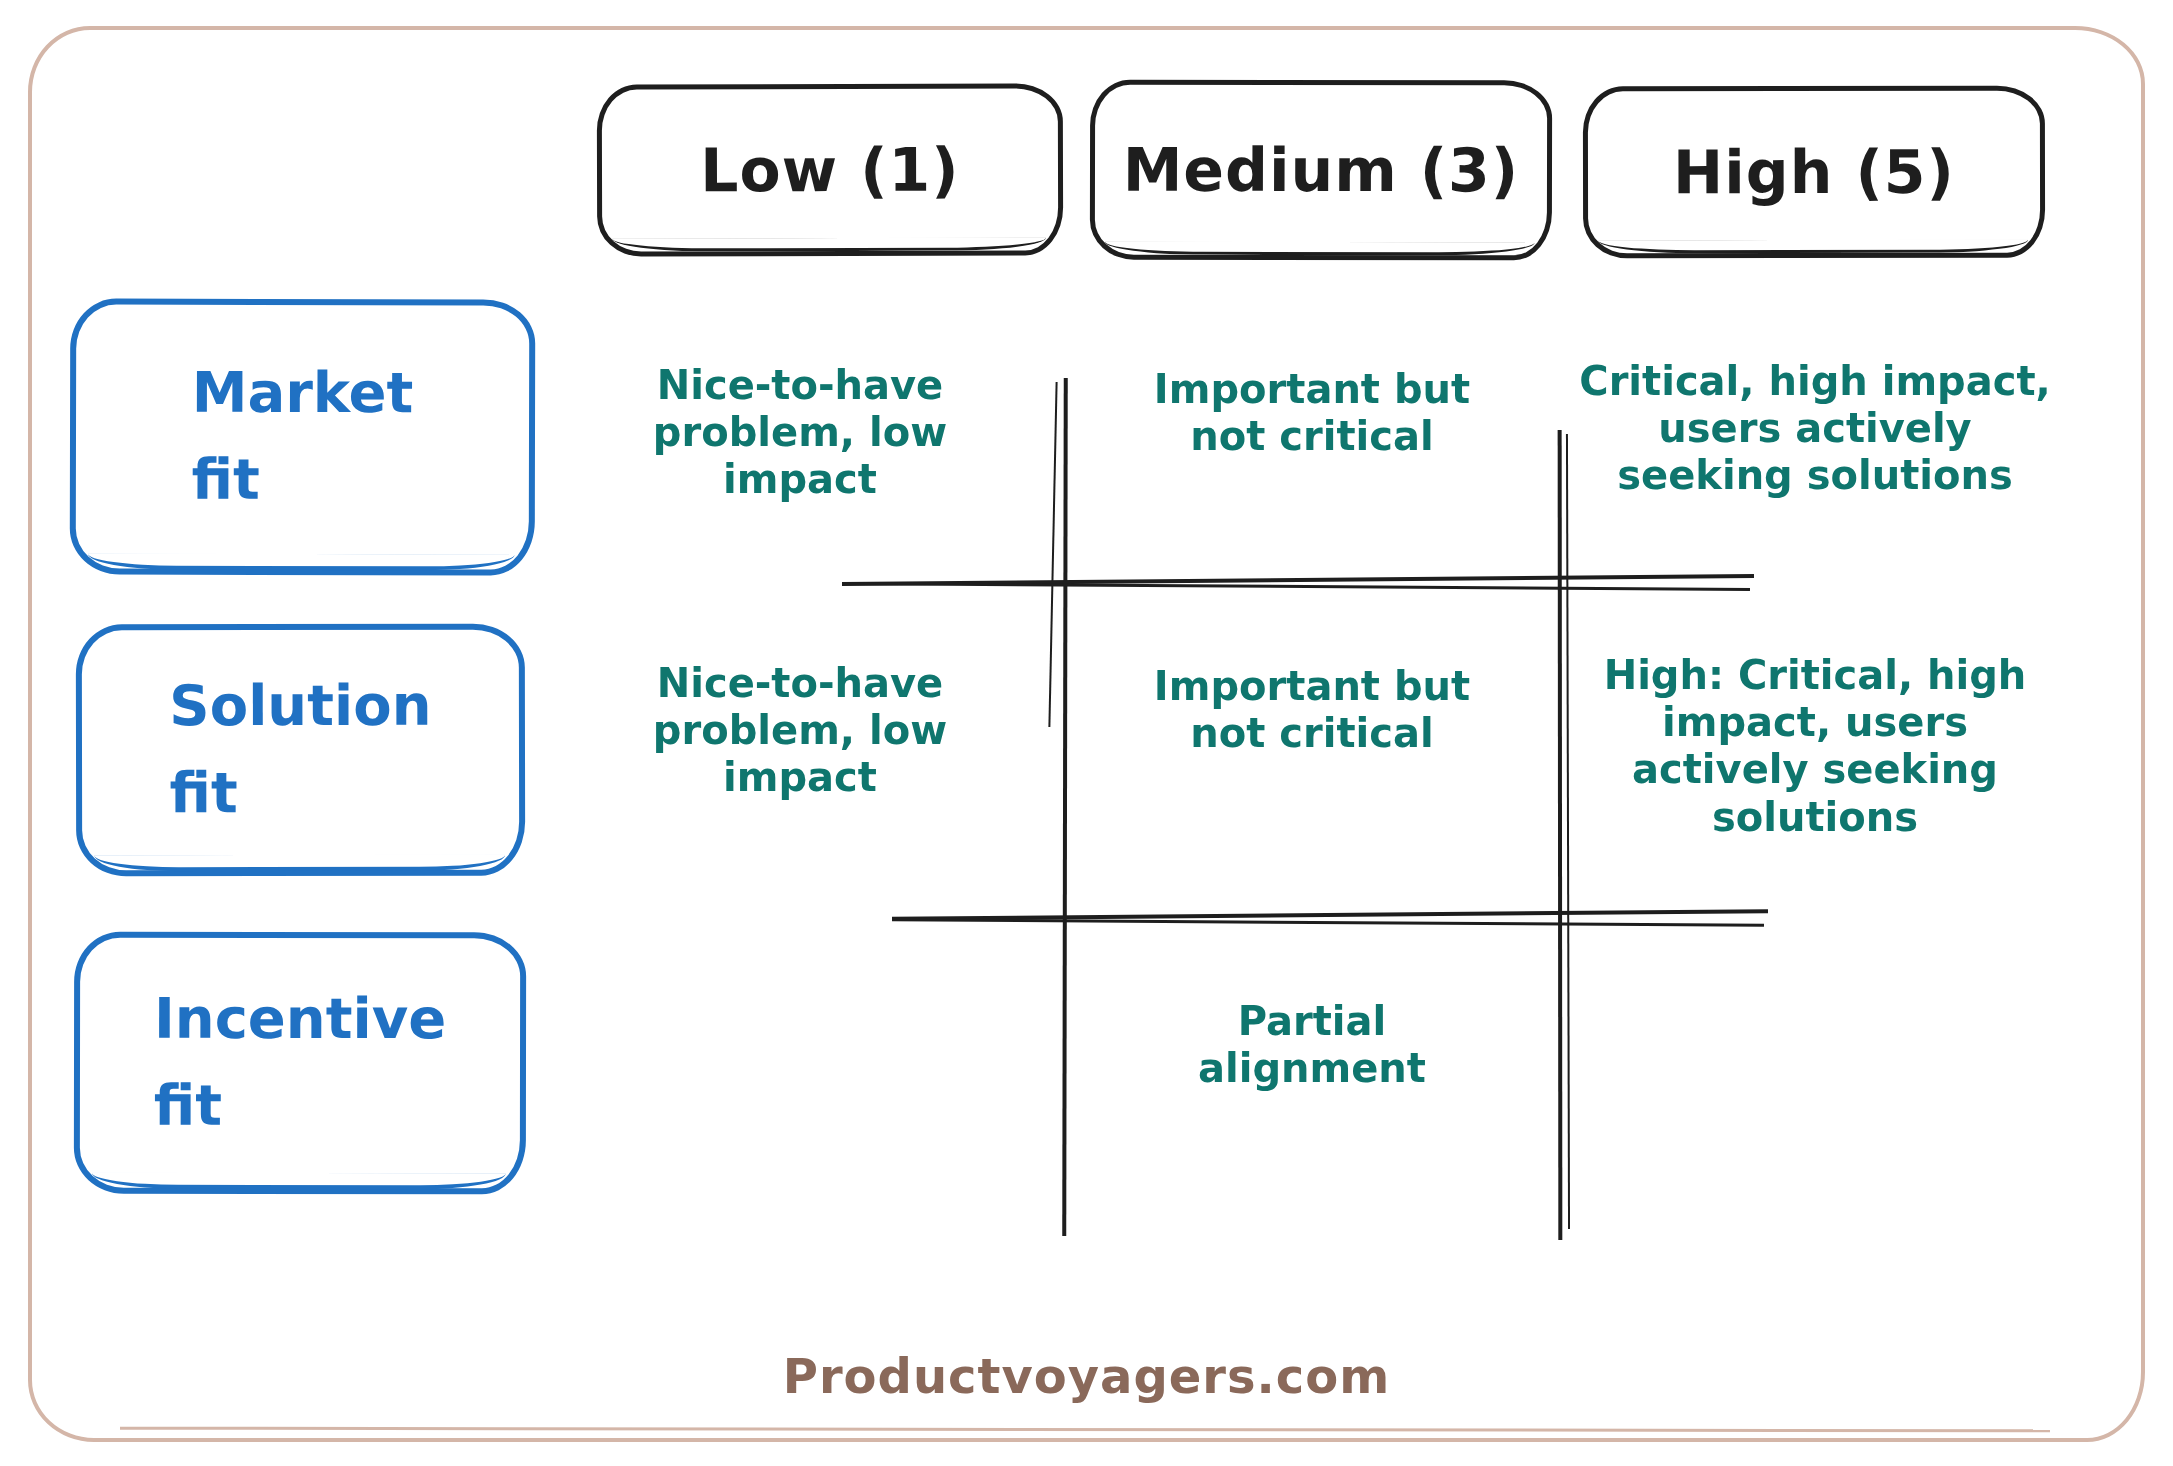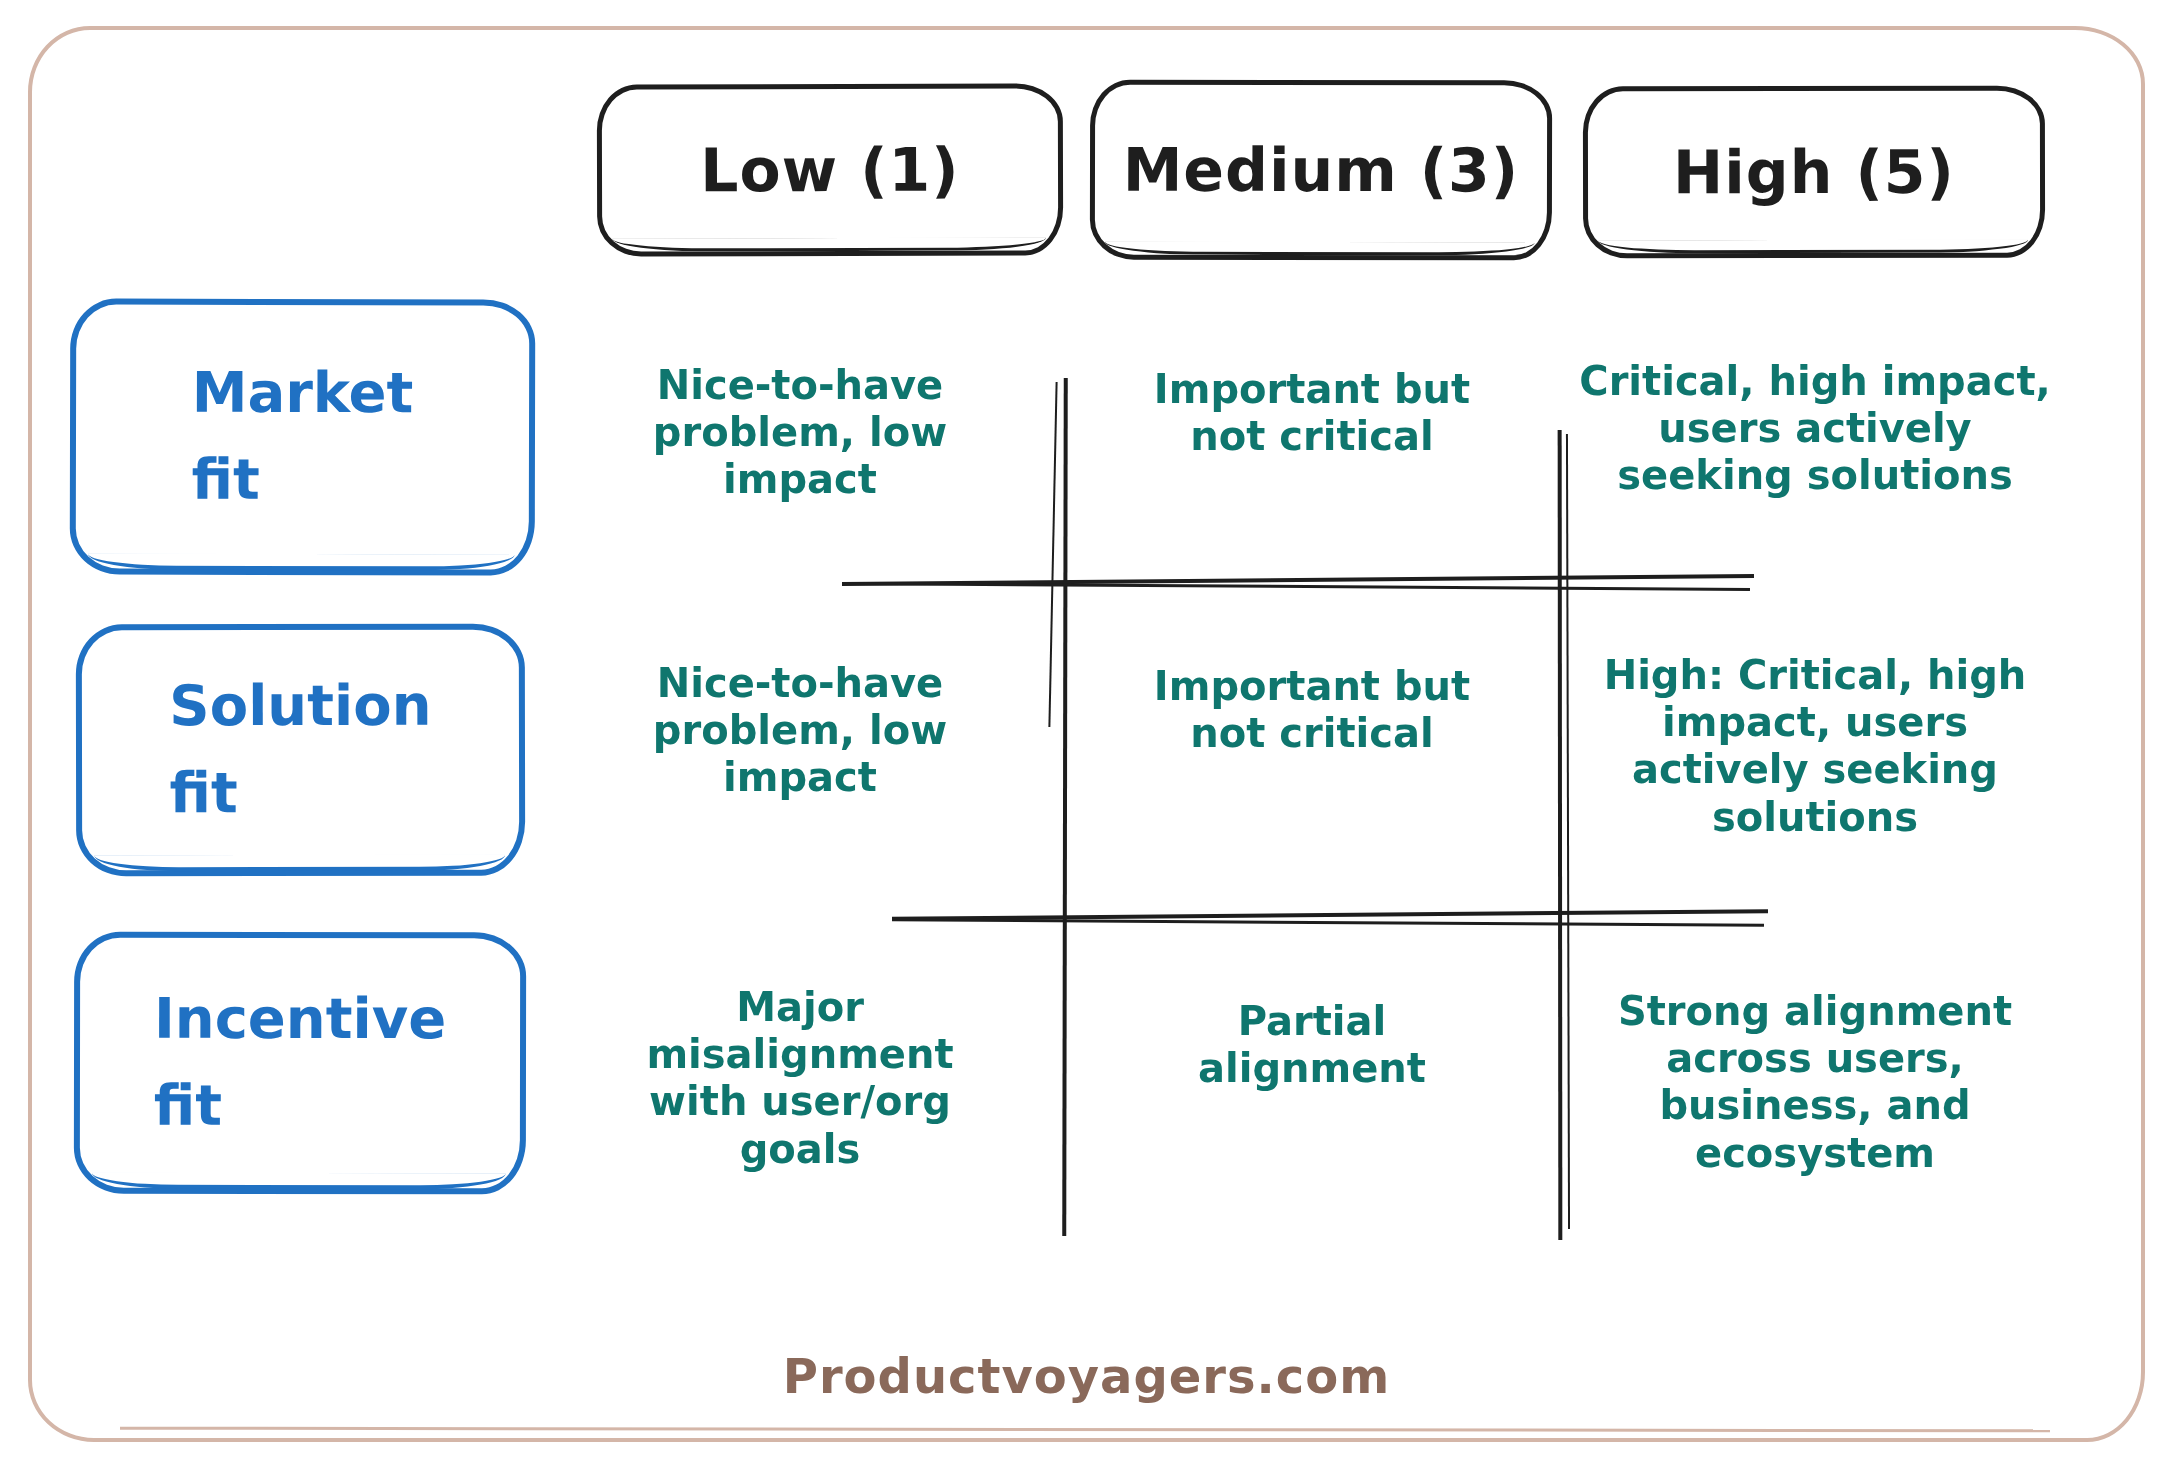--- a/index.html
+++ b/index.html
@@ -165,26 +165,18 @@
 seeking solutions</div>
   <div class="cell r2c1">Nice-to-have
 problem, low
 impact</div>
   <div class="cell r2c2">Important but
 not critical</div>
   <div class="cell r2c3">High: Critical, high
 impact, users
 actively seeking
 solutions</div>
-  <div class="cell r3c1">Major
-misalignment
-with user/org
-goals</div>
   <div class="cell r3c2">Partial
 alignment</div>
-  <div class="cell r3c3">Strong alignment
-across users,
-business, and
-ecosystem</div>
 
   <div class="footer">Productvoyagers.com</div>
 
 </div>
 
 </body></html>

